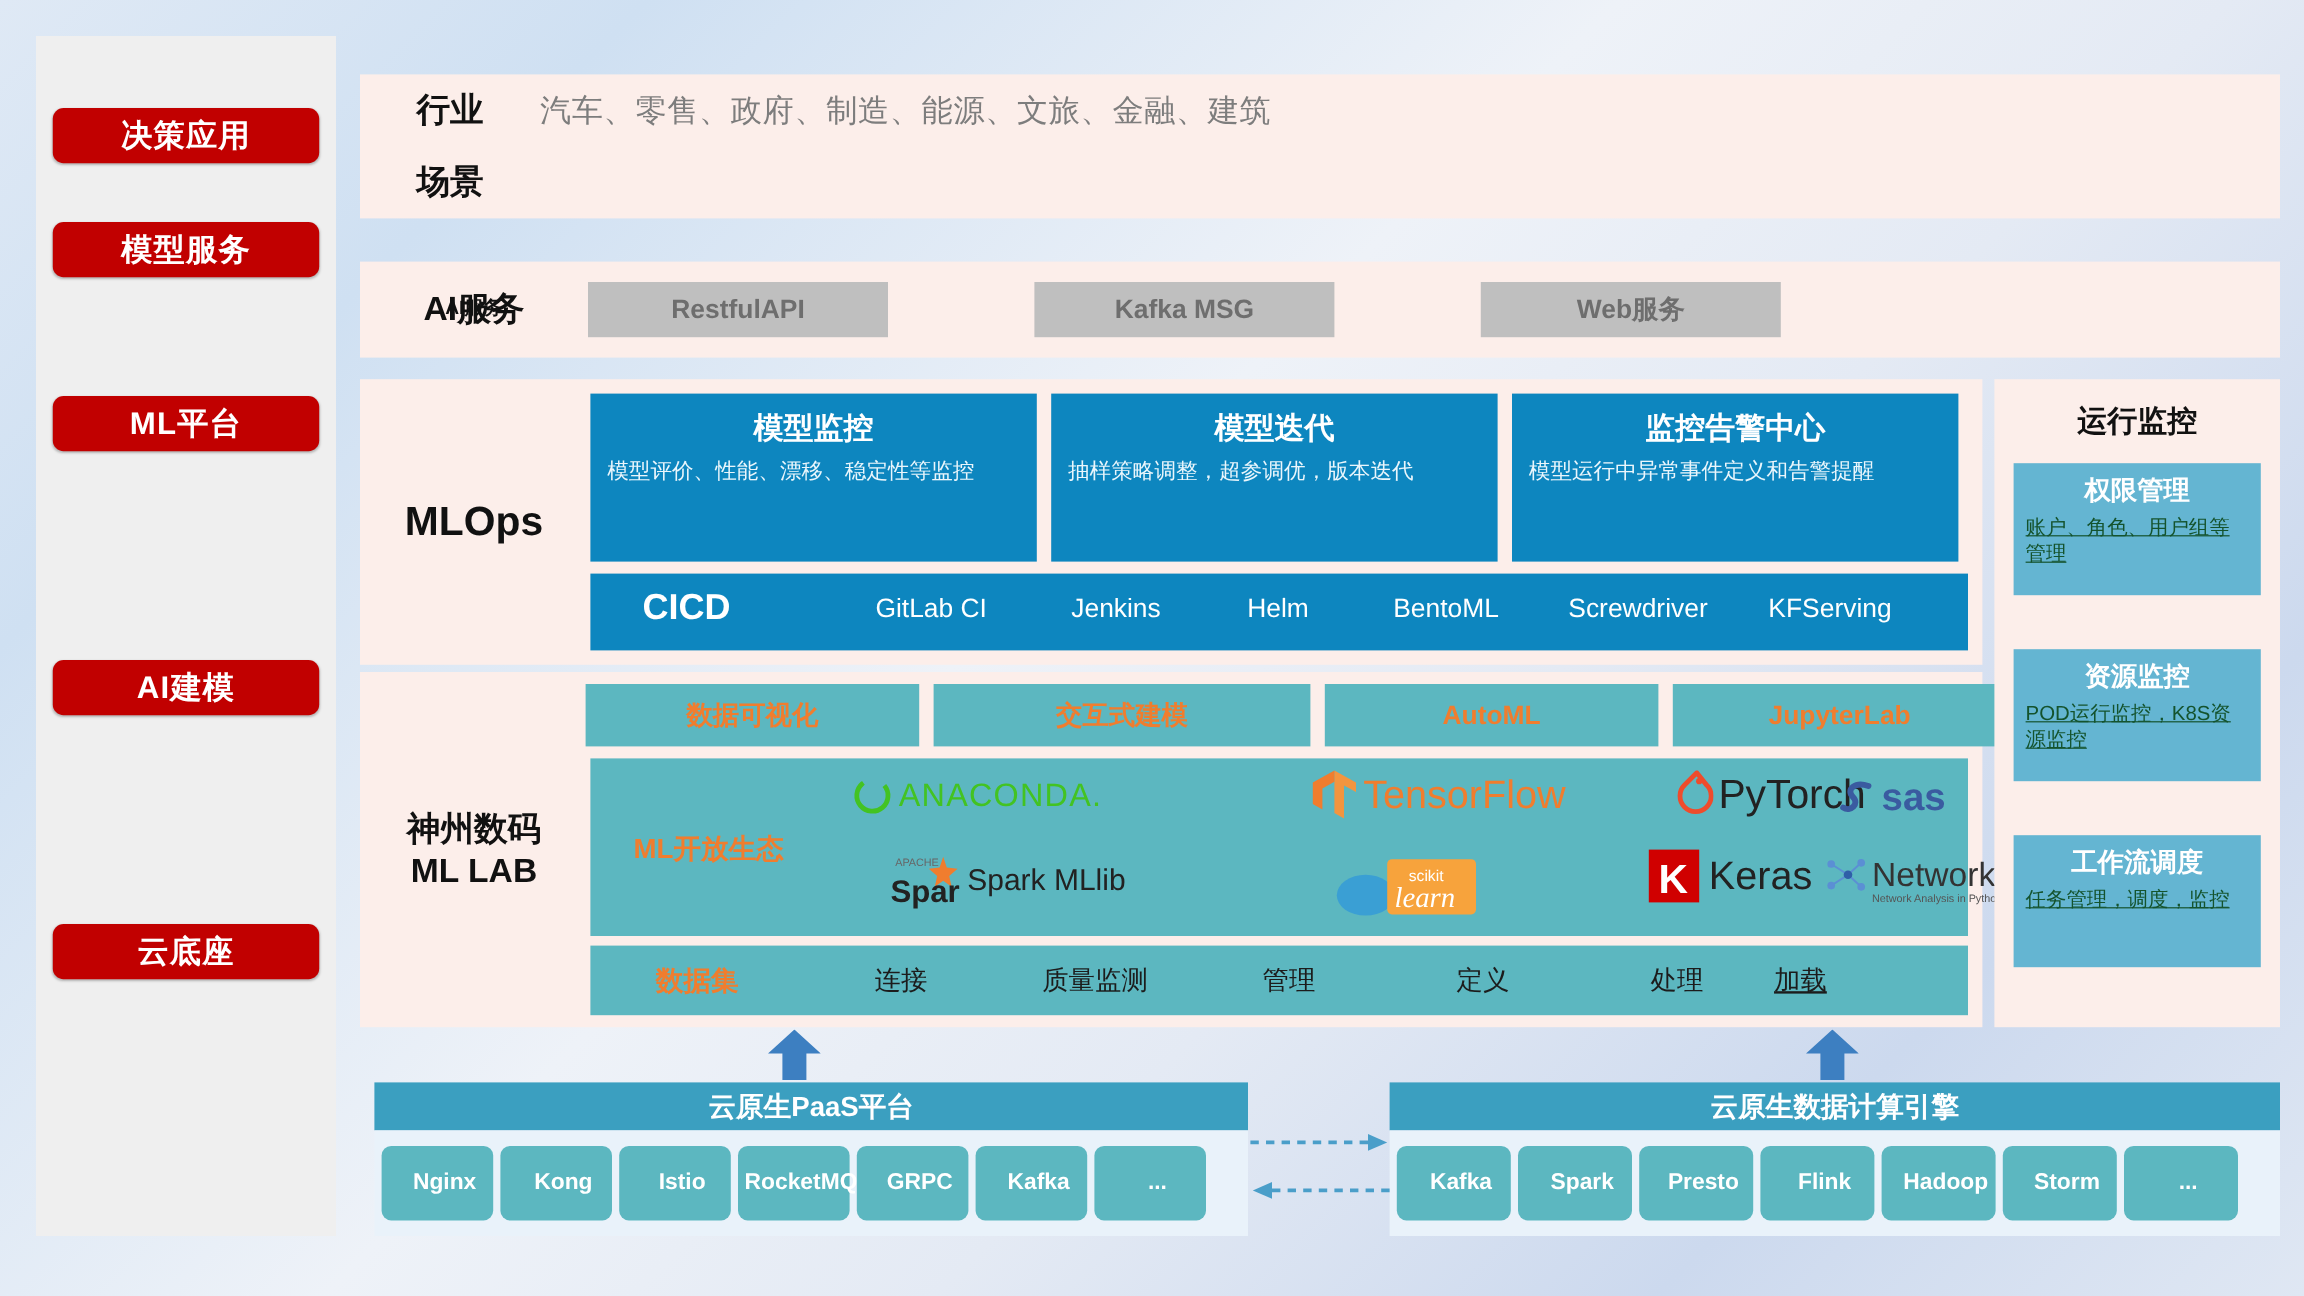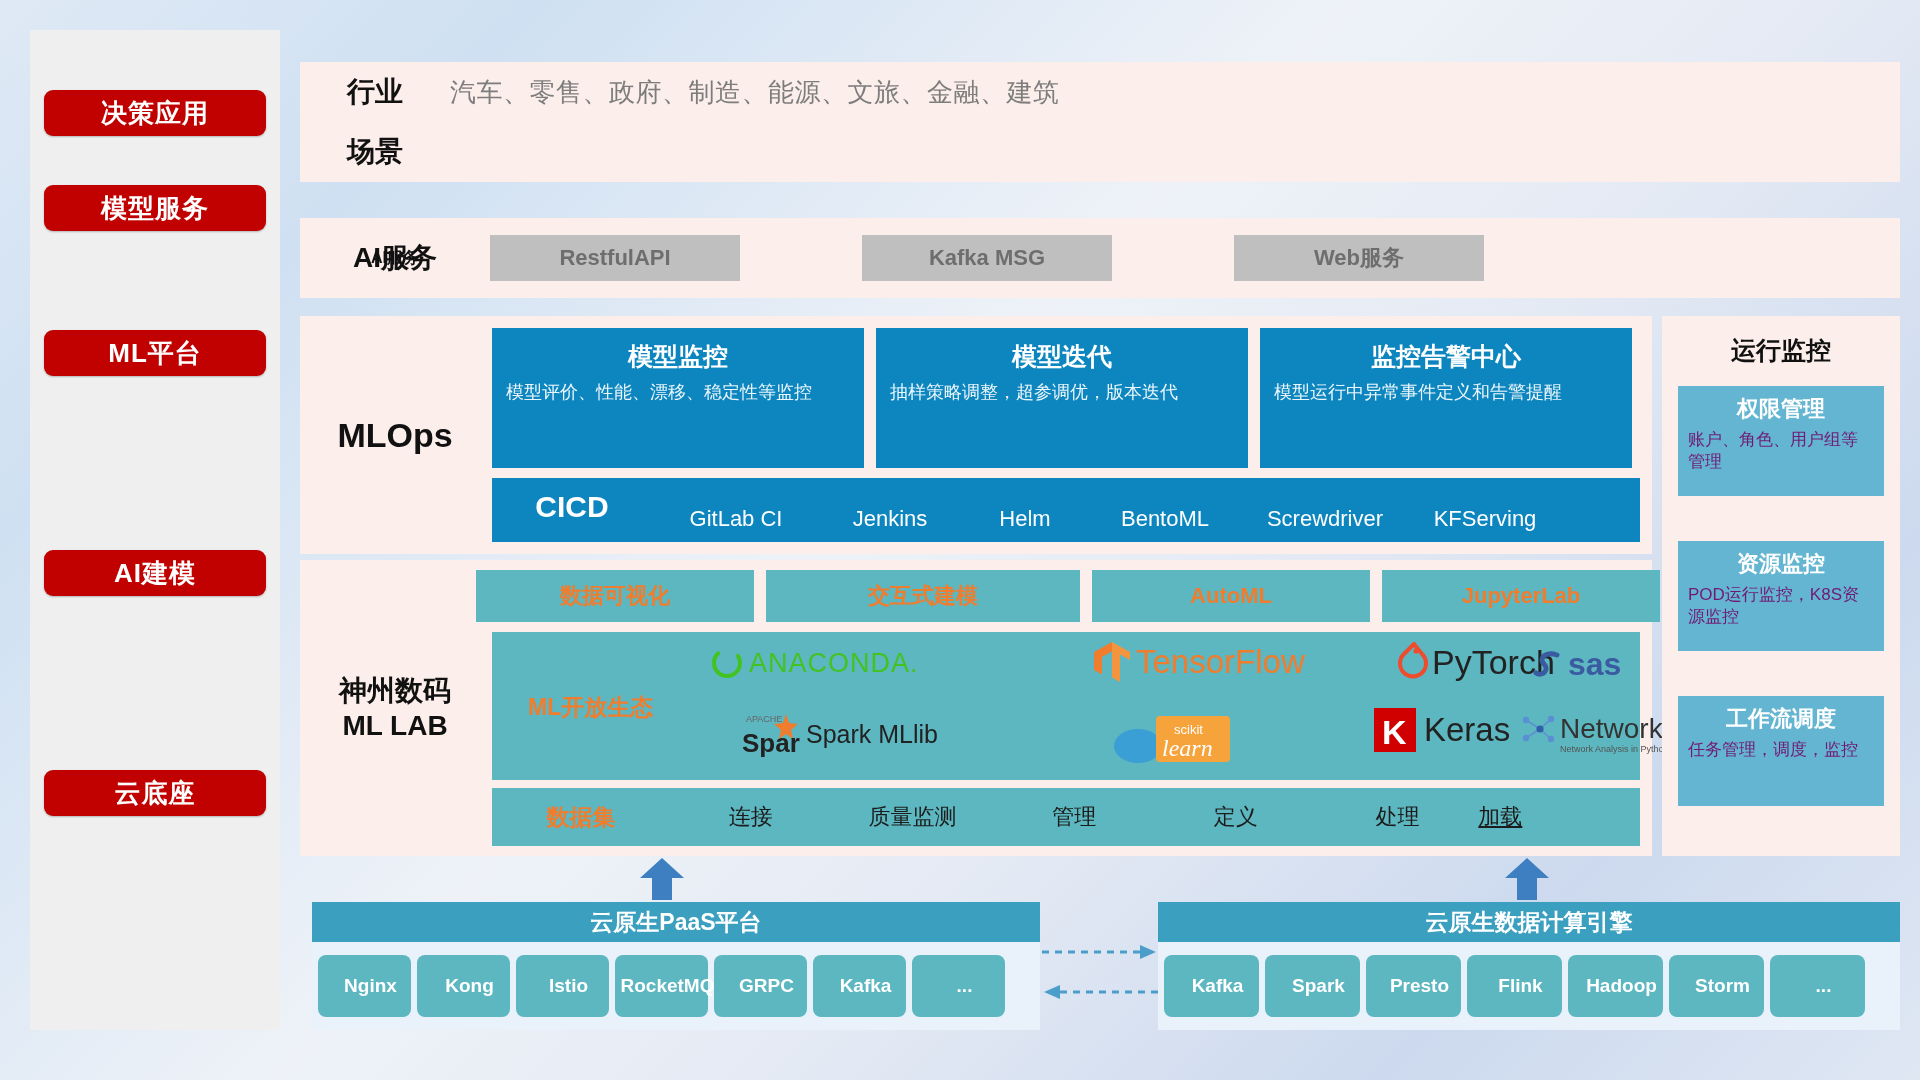--- a/index.html
+++ b/index.html
@@ -62,21 +62,21 @@
   .eco { background:#5cb7c0; position:relative; }
   .eco-label { color:#f07d2e; font-weight:bold; font-size:23px; position:absolute; }
   .dsrow { background:#5cb7c0; display:flex; align-items:center; }
   .dsrow .lead { color:#f07d2e; font-weight:bold; font-size:23px; }
   .dsrow .it { color:#1c1c1c; font-size:22px; }
 
   
   .mon-title { font-size:25px; font-weight:bold; color:#111; text-align:center;}
   .mcard { background:#64b5d2; color:#fff; padding:8px 10px;}
   .mcard .t { font-size:22px; font-weight:bold; text-align:center; margin-bottom:5px;}
-  .mcard .d { font-size:17px; line-height:1.3; color:#701a75;}
+  .mcard .d { font-size:17px; line-height:1.3; color:#14532d;text-decoration:underline;}
 
   
   .cloudhdr { background:#3b9fc0; color:#fff; font-size:23px; font-weight:bold;
               display:flex; align-items:center; justify-content:center; }
   .cloudbody { background:#e9f2fa; display:flex; align-items:center; }
   .cchip { background:#5cb7c0; color:#fff; border-radius:8px;
            display:flex; align-items:center; justify-content:center;
            font-size:19px; font-weight:bold; text-align:center; line-height:1.1;padding-left:12px; }
 
   
@@ -128,38 +128,38 @@
         <div class="d">抽样策略调整，超参调优，版本迭代</div>
       </div>
       <div class="bcard" style="width:372px; height:140px;">
         <div class="t">监控告警中心</div>
         <div class="d">模型运行中异常事件定义和告警提醒</div>
       </div>
     </div>
 
     <div class="cicd" style="position:absolute; left:192px; top:162px; width:1148px; height:64px; overflow:hidden;">
       <div class="lead" style="width:160px; text-align:center; padding-top:12px;">CICD</div>
-      <div style="flex:1; display:flex; padding-top:28px;">
+      <div style="flex:1; display:flex; padding-top:16px;justify-content:center;">
         <div class="item" style="width:168px; text-align:center;">GitLab CI</div>
         <div class="item" style="width:140px; text-align:center;">Jenkins</div>
         <div class="item" style="width:130px; text-align:center;">Helm</div>
         <div class="item" style="width:150px; text-align:center;">BentoML</div>
         <div class="item" style="width:170px; text-align:center;">Screwdriver</div>
         <div class="item" style="width:150px; text-align:center;">KFServing</div>
       </div>
     </div>
   </div>
 
   <div class="band" style="left:300px; top:560px; width:1352px; height:296px;">
     <div style="position:absolute;left:0;top:0;width:190px;height:296px;display:flex;flex-direction:column;align-items:center;justify-content:center;font-weight:bold;font-size:28px;color:#111;line-height:1.25;">
       <span>神州数码</span>
       <span>ML LAB</span>
     </div>
 
-    <div style="position:absolute; left:176px; top:10px; display:flex; gap:12px;">
+    <div style="position:absolute; left:188px; top:10px; display:flex; gap:12px;">
       <div class="tbox orange" style="width:278px;height:52px;">数据可视化</div>
       <div class="tbox orange" style="width:314px;height:52px;">交互式建模</div>
       <div class="tbox orange" style="width:278px;height:52px;">AutoML</div>
       <div class="tbox orange" style="width:278px;height:52px;">JupyterLab</div>
     </div>
 
     <div class="eco" style="position:absolute; left:192px; top:72px; width:1148px; height:148px;">
       <div class="eco-label" style="left:36px; top:60px;">ML开放生态</div>
 
       <div class="logo" style="left:218px; top:14px;">

